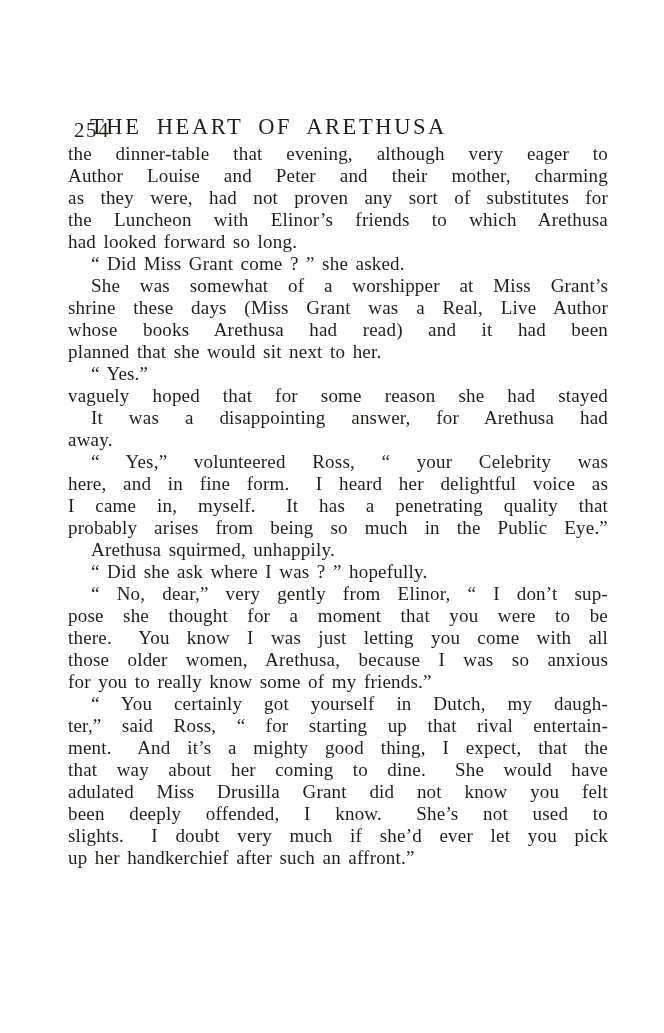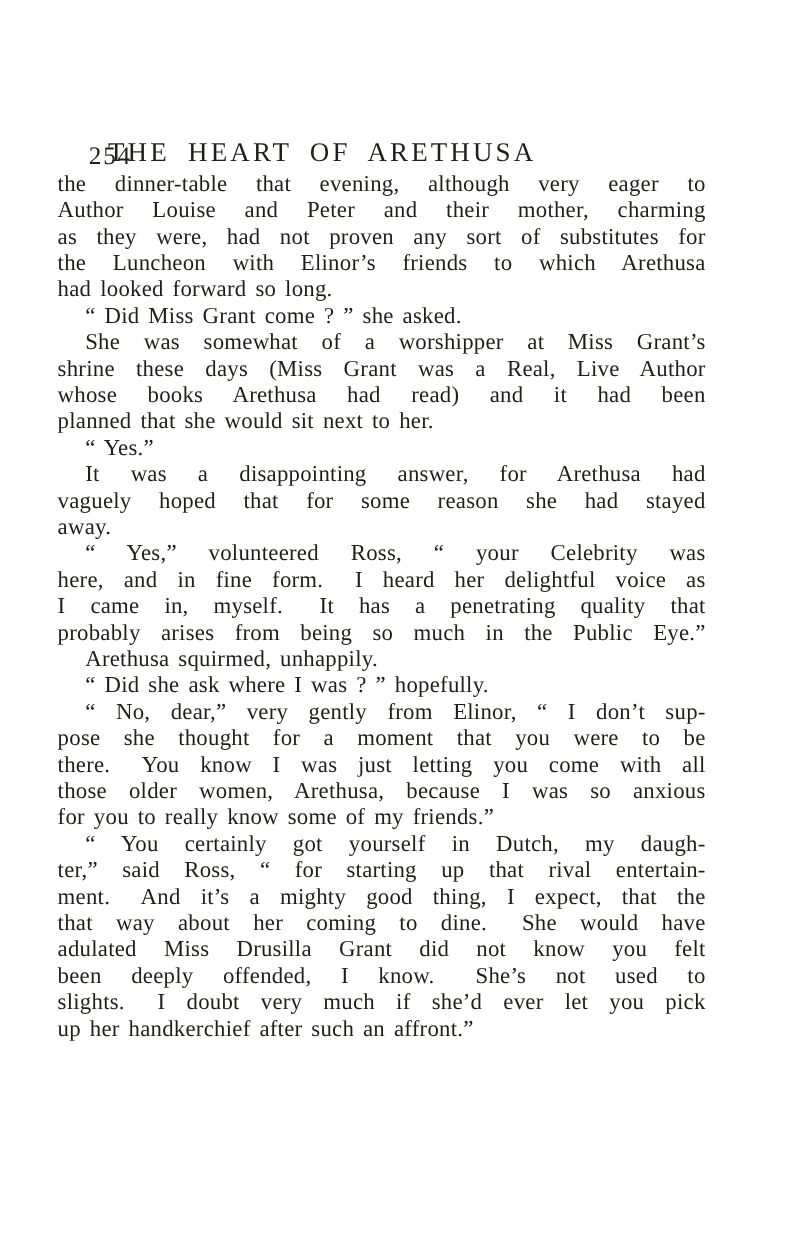--- a/index.html
+++ b/index.html
@@ -37,21 +37,21 @@
     top: 0;
     text-align: left;
     font-size: 22.5px;
     letter-spacing: 2.6px;
     word-spacing: 7px;
     padding-left: 28px;
   }
   .page-body {
     position: absolute;
     top: 143px;
-    left: 48px;
+    left: 68px;
     width: 540px;
   }
   .line {
     height: 22px;
     line-height: 22px;
     font-size: 19px;
     letter-spacing: 0.2px;
     word-spacing: 2.5px;
     white-space: nowrap;
   }
@@ -77,22 +77,22 @@
       <div class="line just">Author Louise and Peter and their mother, charming</div>
       <div class="line just">as they were, had not proven any sort of substitutes for</div>
       <div class="line just">the Luncheon with Elinor’s friends to which Arethusa</div>
       <div class="line">had looked forward so long.</div>
       <div class="line indent">“ Did Miss Grant come ? ” she asked.</div>
       <div class="line just indent">She was somewhat of a worshipper at Miss Grant’s</div>
       <div class="line just">shrine these days (Miss Grant was a Real, Live Author</div>
       <div class="line just">whose books Arethusa had read) and it had been</div>
       <div class="line">planned that she would sit next to her.</div>
       <div class="line indent">“ Yes.”</div>
+      <div class="line just">vaguely hoped that for some reason she had stayed</div>
       <div class="line just indent">It was a disappointing answer, for Arethusa had</div>
-      <div class="line just">vaguely hoped that for some reason she had stayed</div>
       <div class="line">away.</div>
       <div class="line just indent">“ Yes,” volunteered Ross, “ your Celebrity was</div>
       <div class="line just">here, and in fine form.  I heard her delightful voice as</div>
       <div class="line just">I came in, myself.  It has a penetrating quality that</div>
       <div class="line just">probably arises from being so much in the Public Eye.”</div>
       <div class="line indent">Arethusa squirmed, unhappily.</div>
       <div class="line indent">“ Did she ask where I was ? ” hopefully.</div>
       <div class="line just indent">“ No, dear,” very gently from Elinor, “ I don’t sup-</div>
       <div class="line just">pose she thought for a moment that you were to be</div>
       <div class="line just">there.  You know I was just letting you come with all</div>

